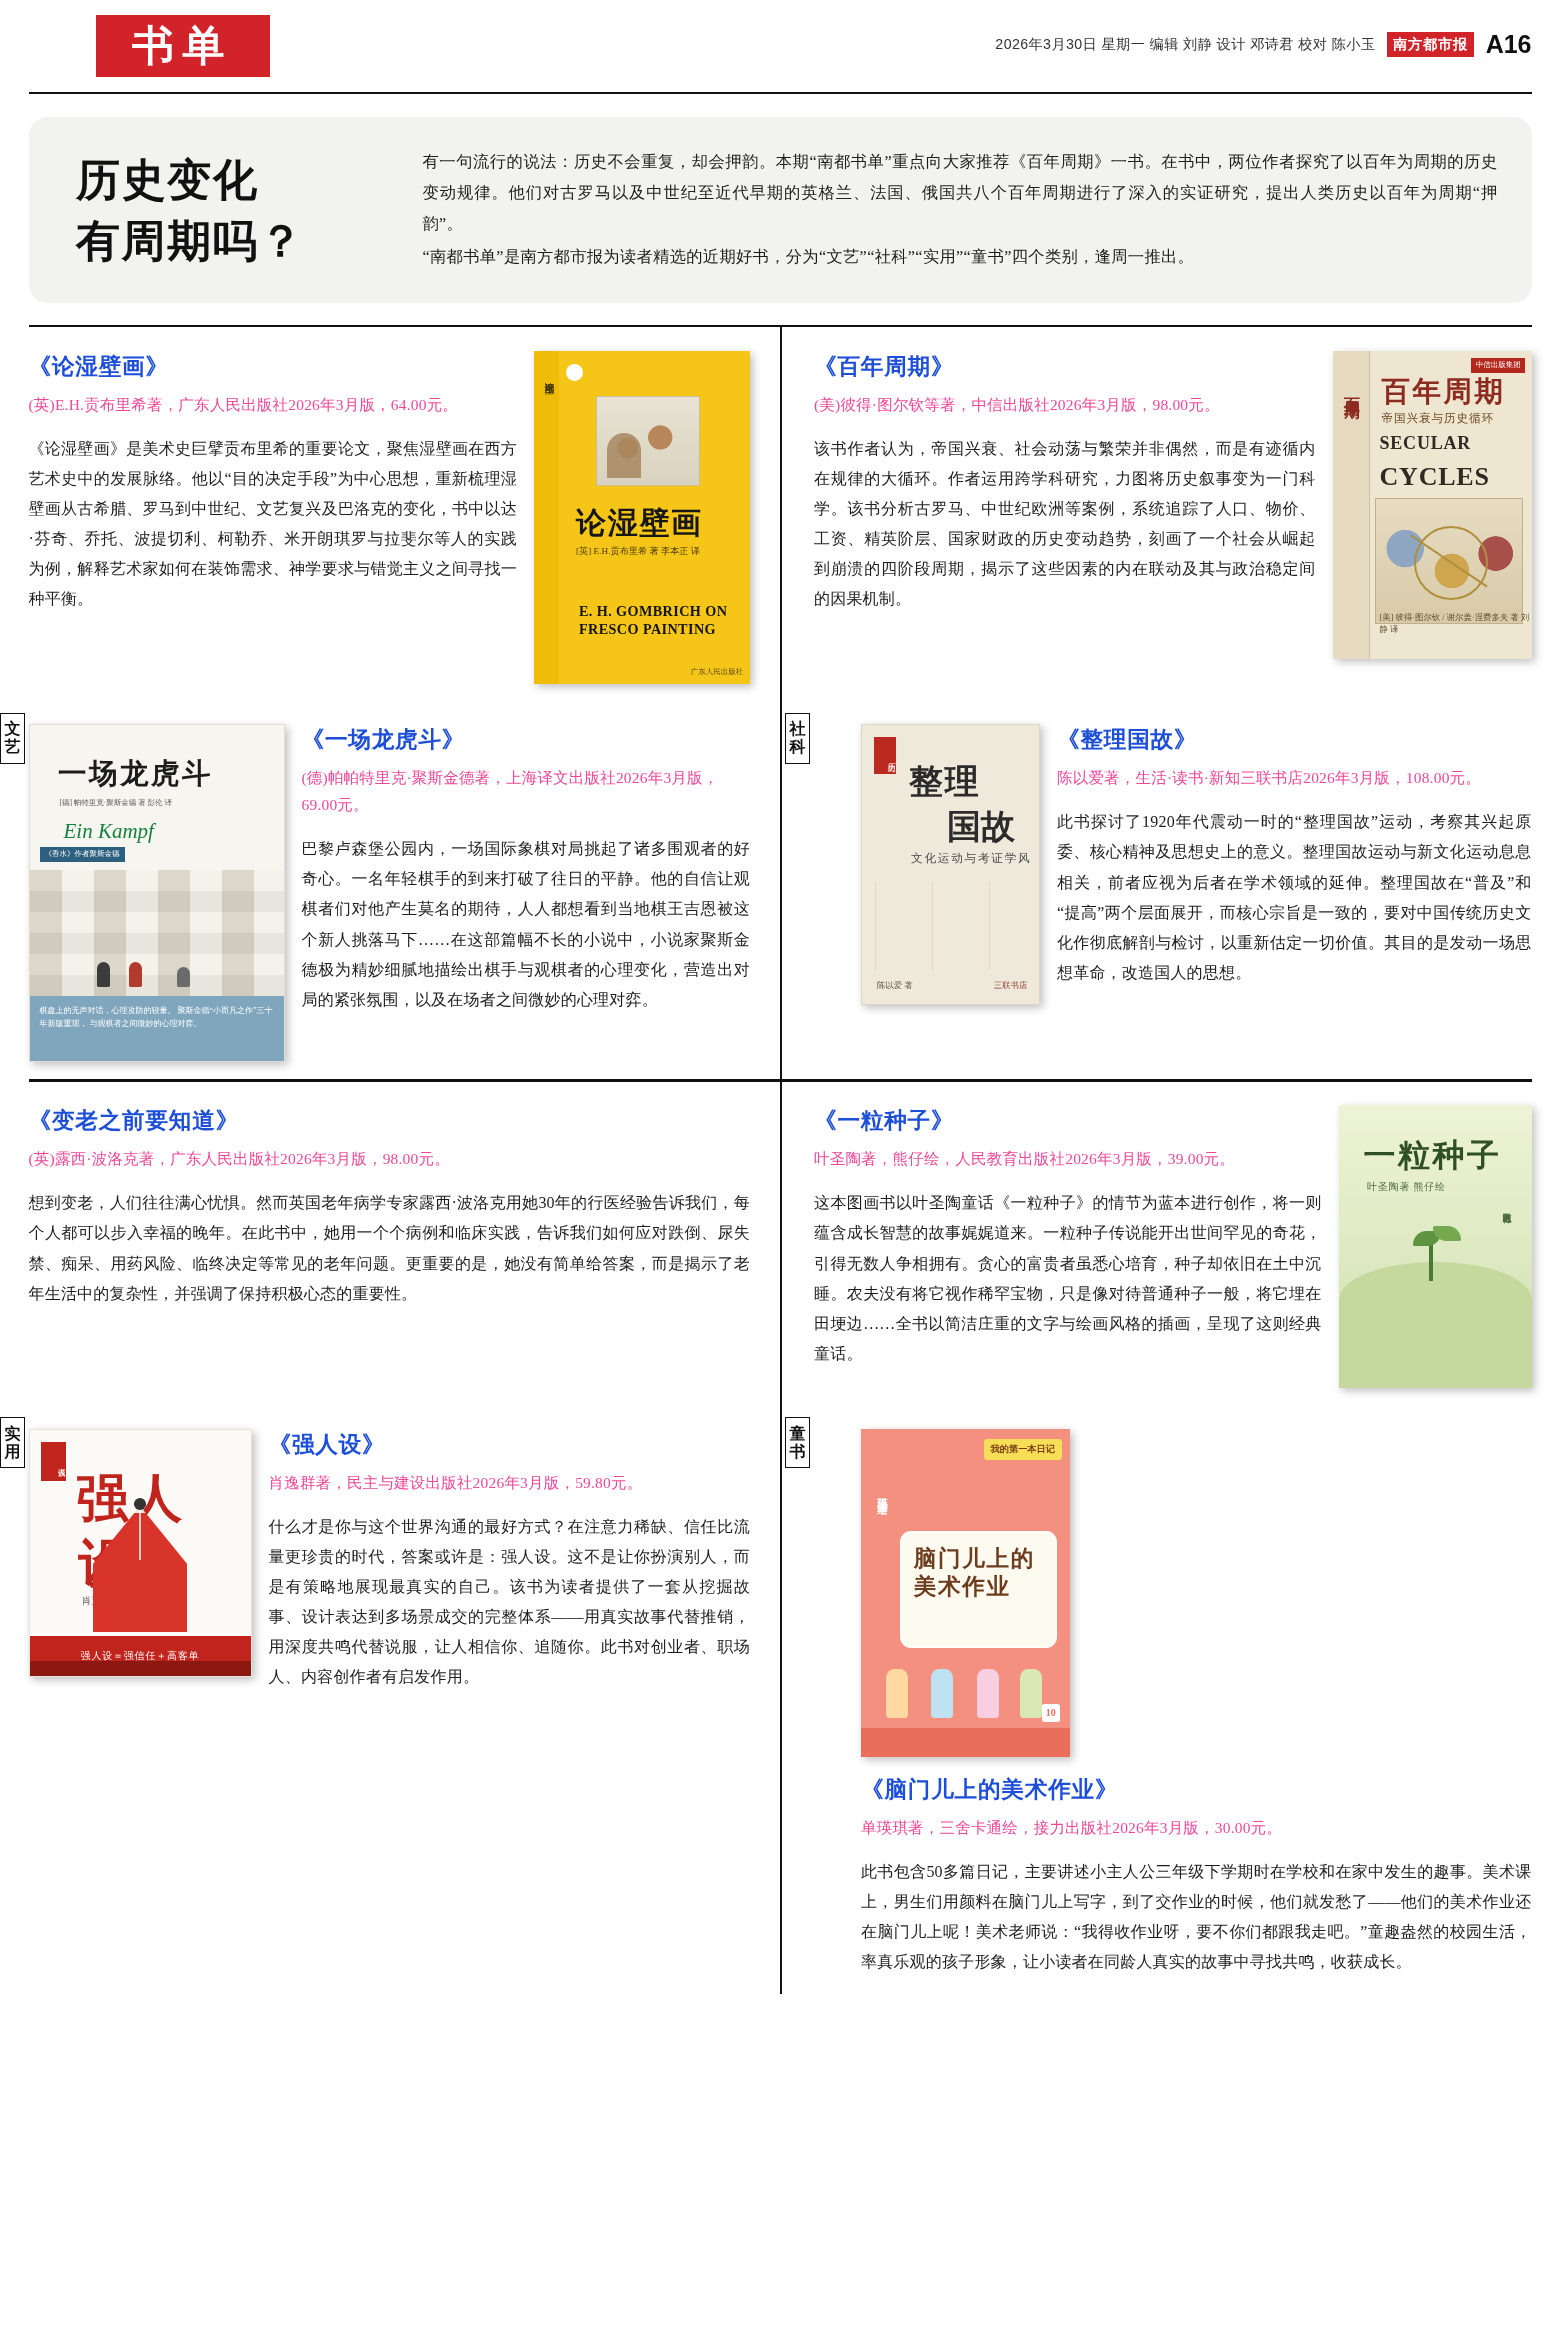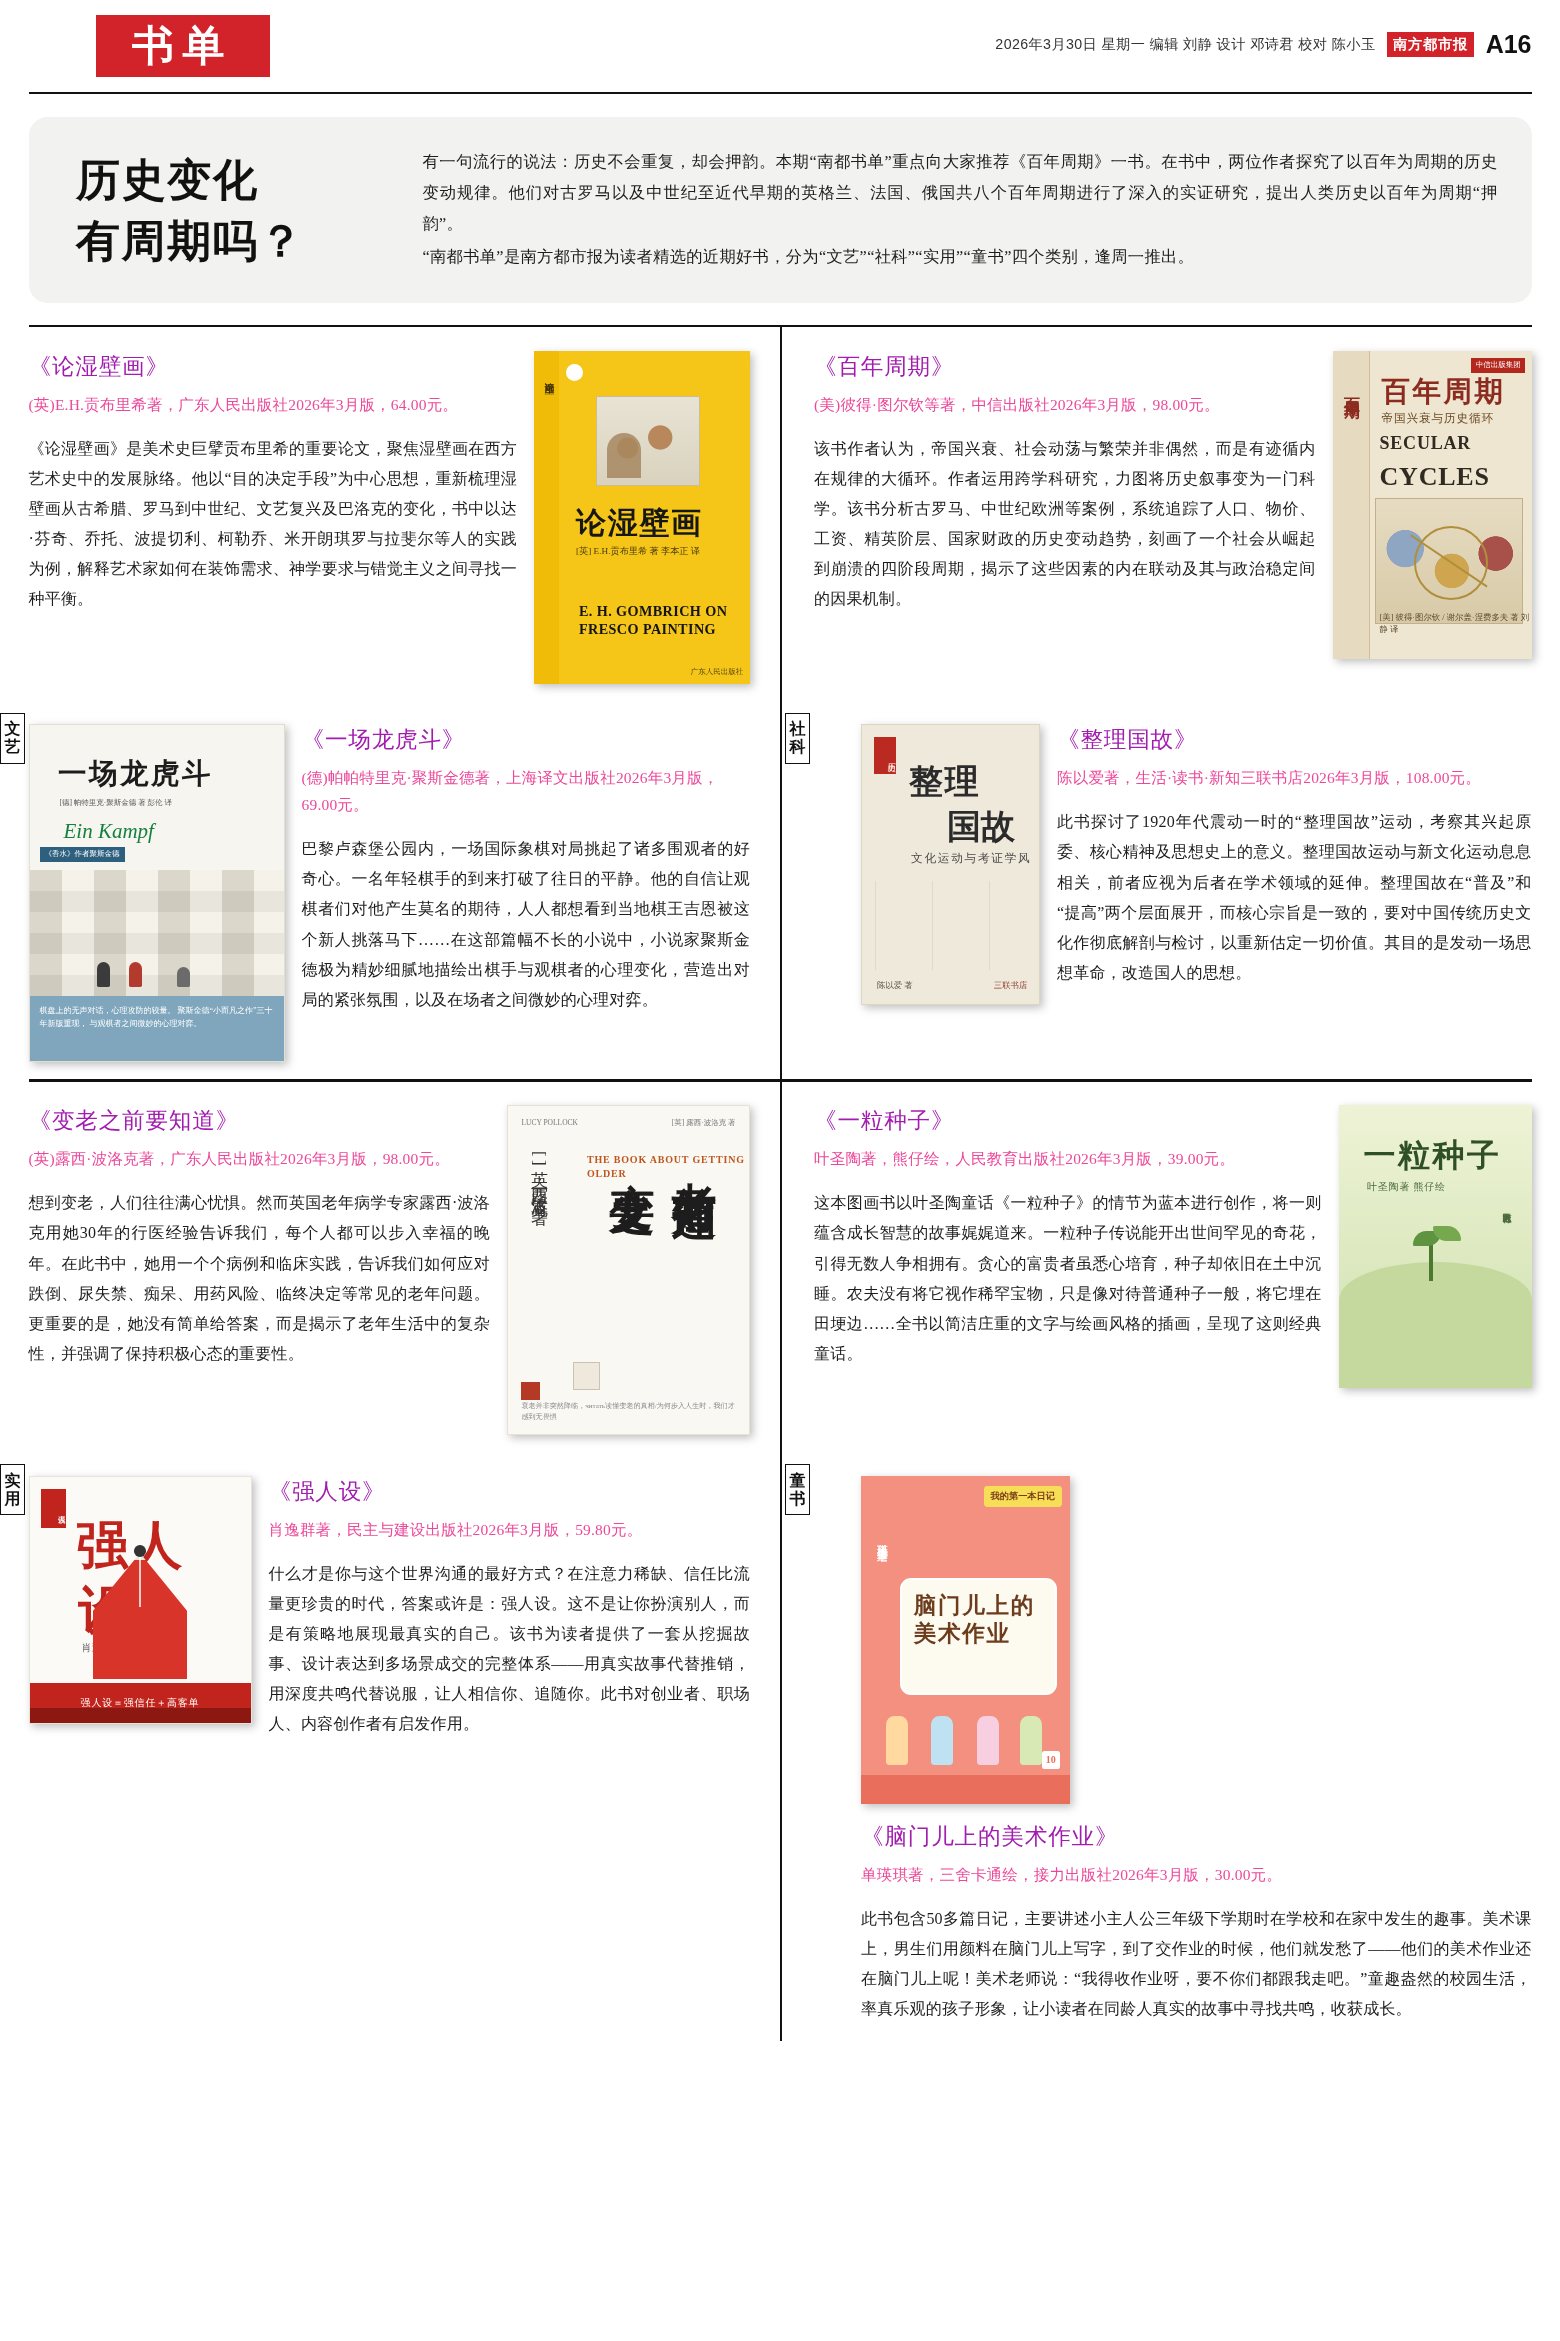--- a/index.html
+++ b/index.html
@@ -125,24 +125,24 @@
   .entry.img-right .txt { order: 1; }
   .entry.img-right .cover { order: 2; }
   .entry.img-left .cover { order: 1; }
   .entry.img-left .txt { order: 2; }
 
   .txt { flex: 1 1 auto; min-width: 0; }
   .cover { flex: 0 0 auto; }
 
   .bk-title {
     font-size: 22.6px;
-    font-weight: normal;
+    font-weight: bold;
     letter-spacing: 0.8px;
     margin: 0 0 10px 0;
-    color: #a21caf;
+    color: #1d4ed8;
   }
   .bk-meta {
     font-size: 15.5px;
     line-height: 1.74;
     margin: 0 0 15px 0;
     color: #ec4899;
     letter-spacing: 0.2px;
   }
   .bk-desc {
     font-size: 16px;
@@ -448,35 +448,20 @@
   <div class="row">
     <div class="vline"></div>
 
     <div class="col left">
       <div class="entry img-right">
         <div class="txt">
           <div class="bk-title">《变老之前要知道》</div>
           <div class="bk-meta">(英)露西·波洛克著，广东人民出版社2026年3月版，98.00元。</div>
           <div class="bk-desc">想到变老，人们往往满心忧惧。然而英国老年病学专家露西·波洛克用她30年的行医经验告诉我们，每个人都可以步入幸福的晚年。在此书中，她用一个个病例和临床实践，告诉我们如何应对跌倒、尿失禁、痴呆、用药风险、临终决定等常见的老年问题。更重要的是，她没有简单给答案，而是揭示了老年生活中的复杂性，并强调了保持积极心态的重要性。</div>
         </div>
-        <div class="cover">
-          <div class="cv cv-older cv-shadow">
-            <div class="top">
-              <span>LUCY POLLOCK</span>
-              <span>[英] 露西·波洛克 著</span>
-            </div>
-            <div class="en">THE BOOK ABOUT GETTING OLDER</div>
-            <div class="vt">[英] 露西·波洛克 著</div>
-            <div class="b1">变之要</div>
-            <div class="b2">老前知道</div>
-            <div class="box"></div>
-            <div class="logo"></div>
-            <div class="foot">衰老并非突然降临，читать读懂变老的真相/为何步入人生时，我们才感到无畏惧</div>
-          </div>
-        </div>
       </div>
     </div>
 
     <div class="col right">
       <div class="entry img-right">
         <div class="txt">
           <div class="bk-title">《一粒种子》</div>
           <div class="bk-meta">叶圣陶著，熊仔绘，人民教育出版社2026年3月版，39.00元。</div>
           <div class="bk-desc">这本图画书以叶圣陶童话《一粒种子》的情节为蓝本进行创作，将一则蕴含成长智慧的故事娓娓道来。一粒种子传说能开出世间罕见的奇花，引得无数人争相拥有。贪心的富贵者虽悉心培育，种子却依旧在土中沉睡。农夫没有将它视作稀罕宝物，只是像对待普通种子一般，将它埋在田埂边……全书以简洁庄重的文字与绘画风格的插画，呈现了这则经典童话。</div>
         </div>

